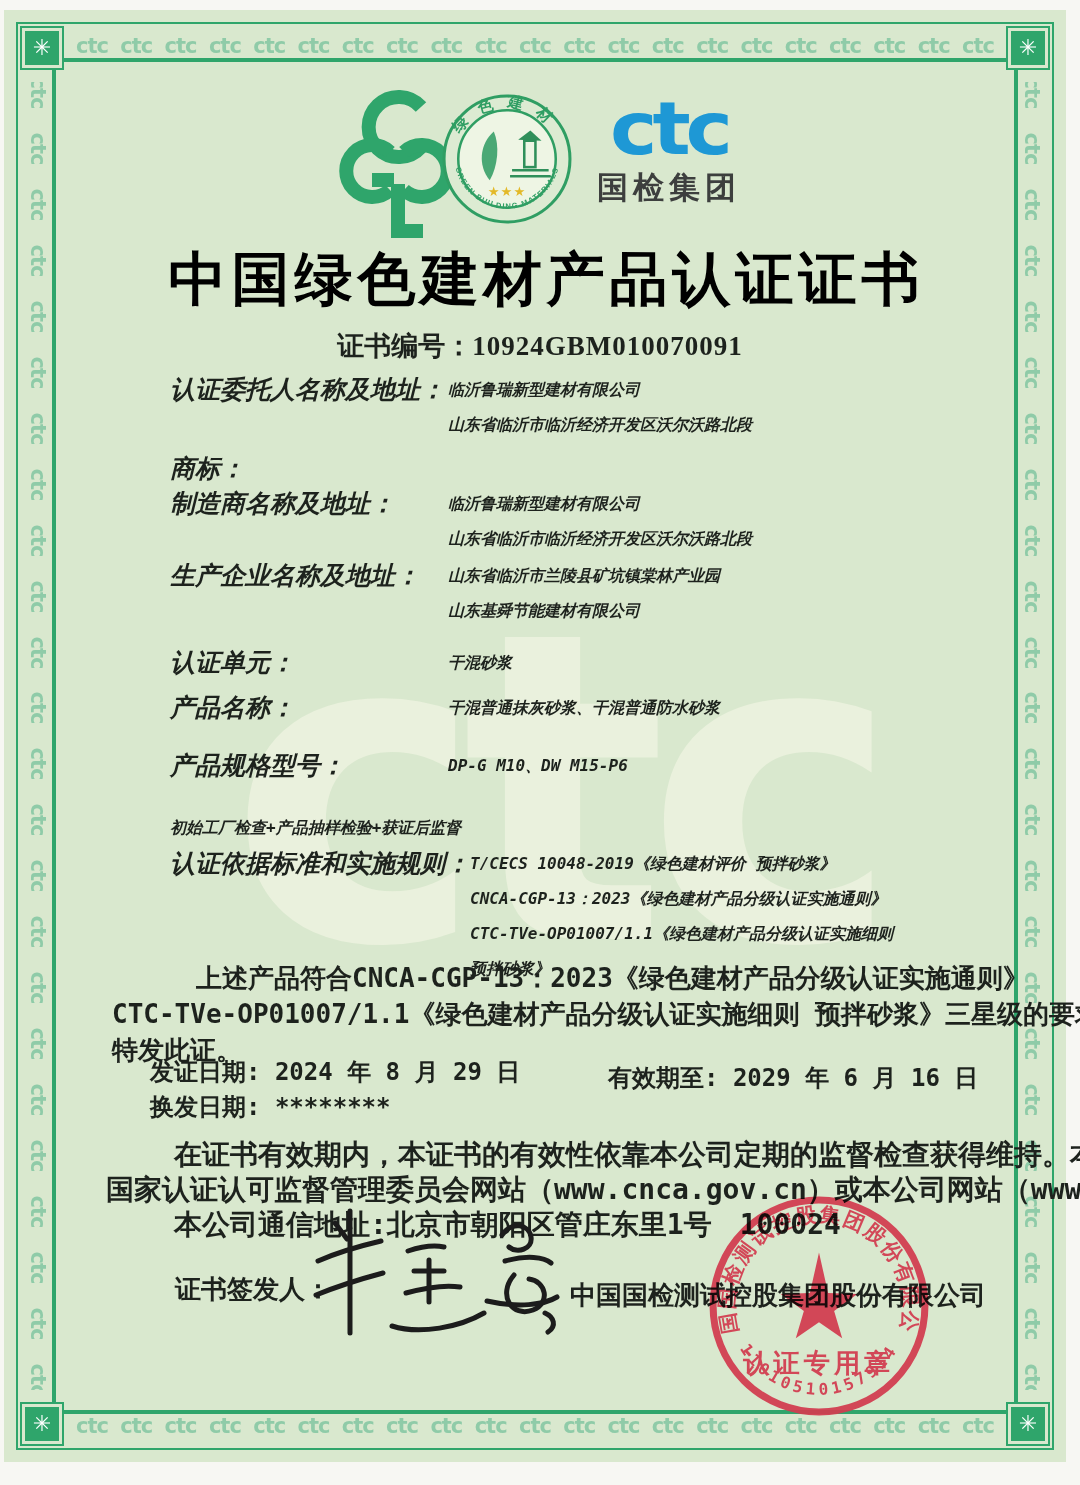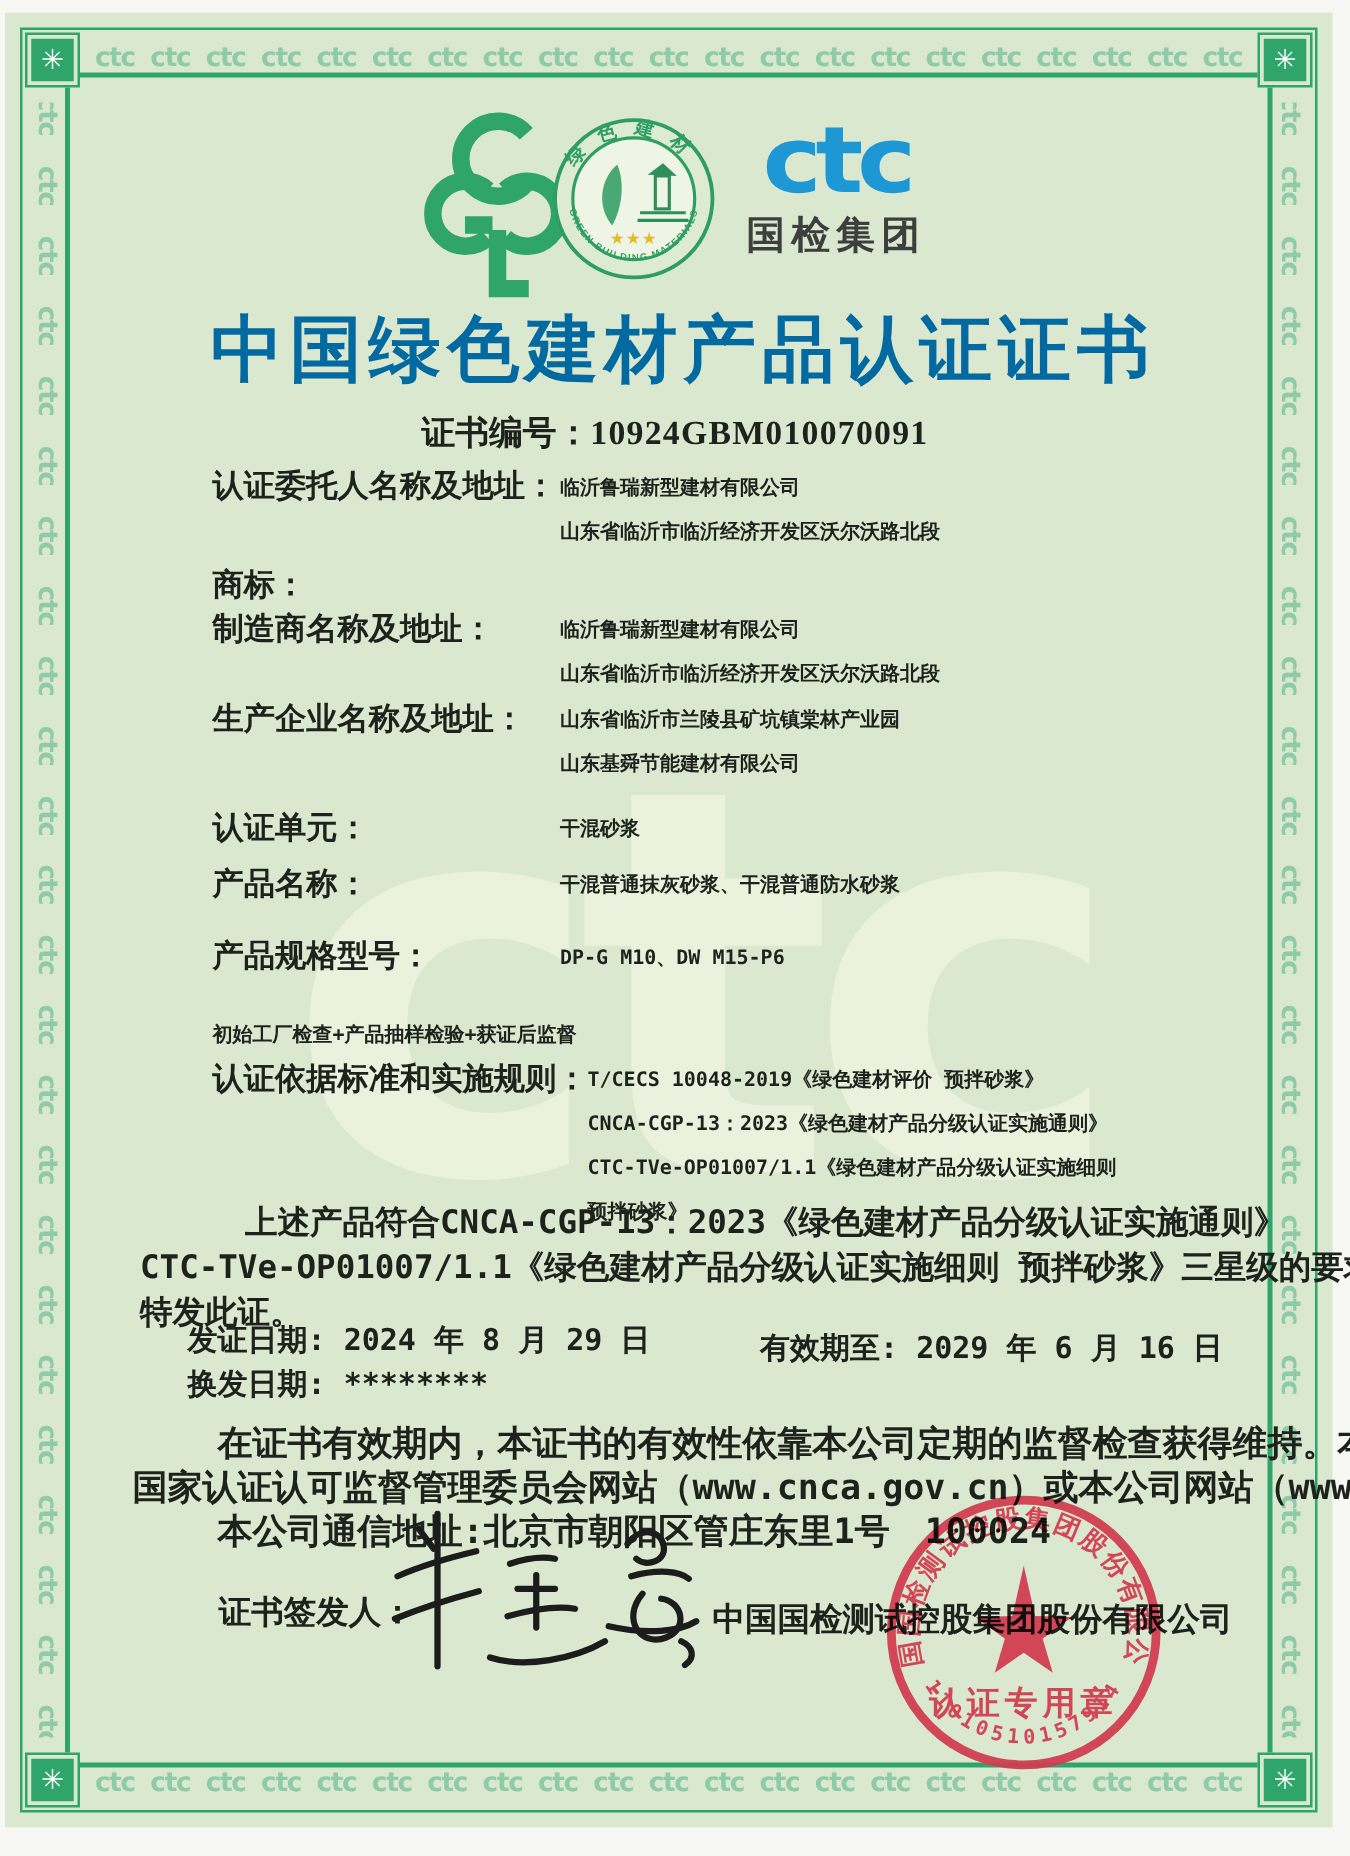--- a/index.html
+++ b/index.html
@@ -49,28 +49,28 @@
   .logo-ctc .ctc-word{
     font-family:"DejaVu Sans",sans-serif;font-weight:bold;font-size:80px;line-height:.92;
     color:#1e98d5;letter-spacing:-5px;display:block;transform:scaleY(.92);
   }
   .logo-ctc .ctc-cn{
     font-size:31px;font-weight:bold;color:#3d3f3e;letter-spacing:5px;display:block;margin-top:1px;
     font-family:"Liberation Sans","DejaVu Sans",sans-serif;
   }
   .title{
     position:absolute;left:0;right:0;top:241px;text-align:center;
-    font-size:58px;font-weight:bold;color:#0369a1;letter-spacing:5px;white-space:nowrap;padding-left:13px;
+    font-size:58px;font-weight:bold;color:#000000;letter-spacing:5px;white-space:nowrap;padding-left:13px;
   }
   .certno{
     position:absolute;left:0;right:0;top:328px;text-align:center;
     font-size:27px;font-weight:bold;white-space:nowrap;
   }
   .certno .num{font-family:"Liberation Serif",serif;letter-spacing:1px;}
-  .row{position:absolute;left:170px;right:68px;display:flex;font-size:25px;font-weight:bold;line-height:35px;}
+  .row{position:absolute;left:170px;right:68px;display:flex;font-size:25px;font-weight:bold;line-height:35px;font-style:italic;}
   .row .lbl{flex:0 0 278px;white-space:nowrap;}
   .row .val{white-space:nowrap;font-family:"DejaVu Sans Mono","Liberation Serif",serif;font-size:16px;}
   .row .val div{white-space:nowrap;}
   .statement{position:absolute;left:112px;width:880px;font-size:26px;font-weight:bold;line-height:36px;
     font-family:"DejaVu Sans Mono","Liberation Serif",serif;white-space:nowrap;}
   .statement.indent{text-indent:84px;}
   .dateline{position:absolute;font-size:24px;font-weight:bold;white-space:nowrap;
     font-family:"DejaVu Sans Mono","Liberation Serif",serif;}
   .footline{position:absolute;left:106px;width:900px;font-size:28px;font-weight:bold;white-space:nowrap;
     font-family:"DejaVu Sans Mono","Liberation Serif",serif;}

